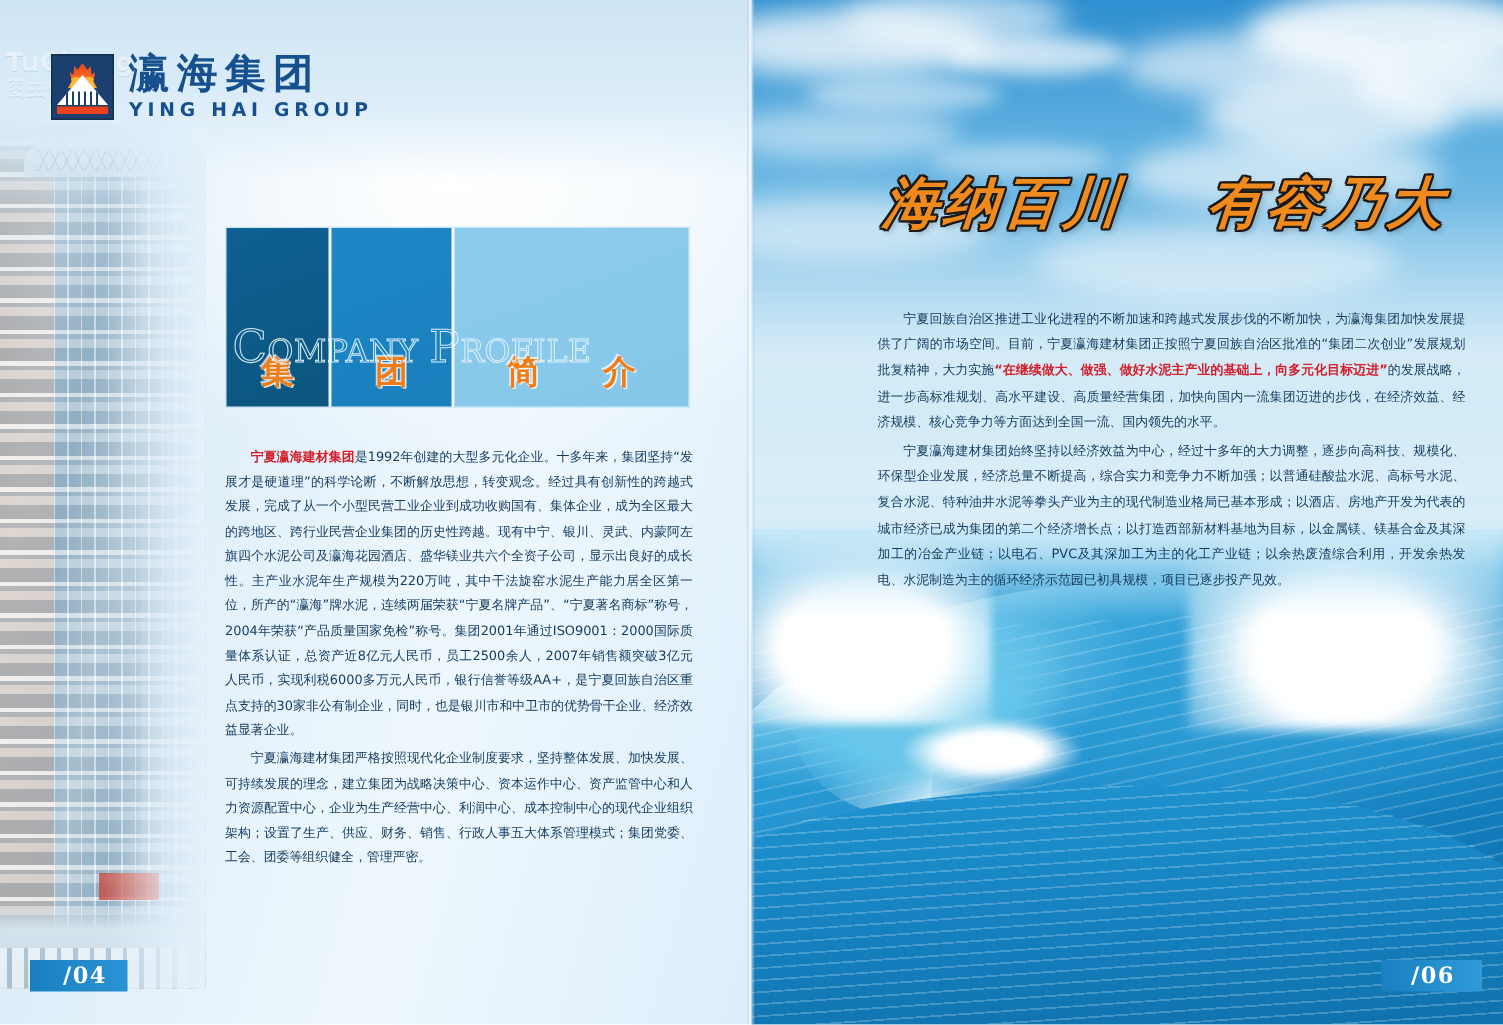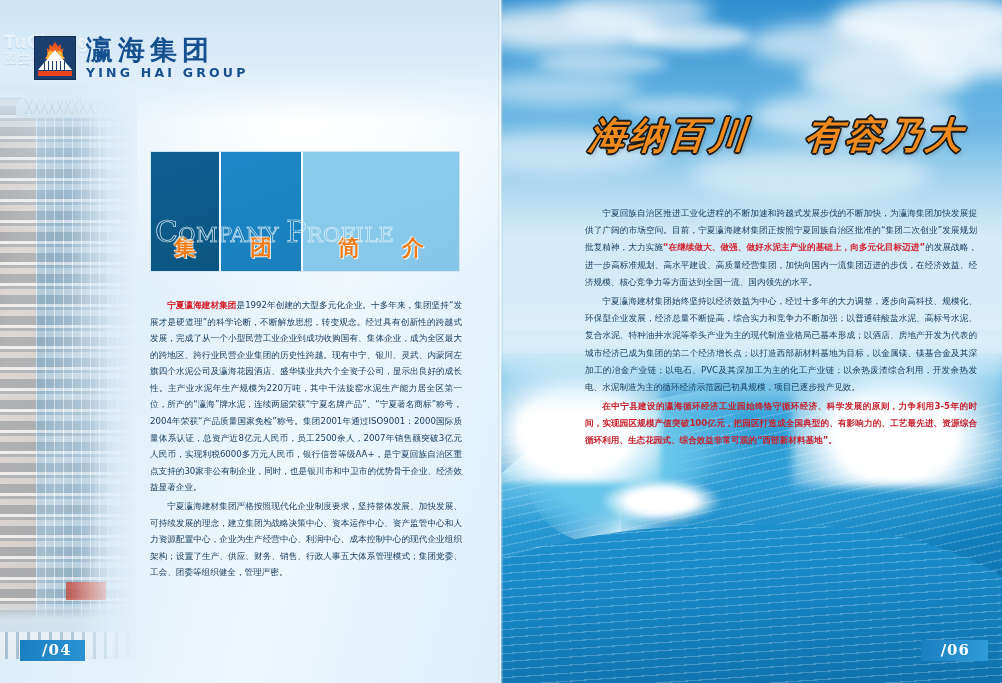--- a/index.html
+++ b/index.html
@@ -420,20 +420,19 @@
       <div class="spray-top"></div>
       <div class="lip-foam"></div>
       <div class="sea-front"></div>
       <div class="sea-front-streaks"></div>
       <div id="wave-top-fade"></div>
     </div>
 
     <div id="right-copy">
       <p><span>宁夏回族自治区推进工业化进程的不断加速和跨越式发展步伐的不断加快，为瀛海集团加快发展提供了广阔的市场空间。目前，宁夏瀛海建材集团正按照宁夏回族自治区批准的“集团二次创业”发展规划批复精神，大力实施</span><span class="hl">“在继续做大、做强、做好水泥主产业的基础上，向多元化目标迈进”</span><span>的发展战略，进一步高标准规划、高水平建设、高质量经营集团，加快向国内一流集团迈进的步伐，在经济效益、经济规模、核心竞争力等方面达到全国一流、国内领先的水平。</span></p>
       <p>宁夏瀛海建材集团始终坚持以经济效益为中心，经过十多年的大力调整，逐步向高科技、规模化、环保型企业发展，经济总量不断提高，综合实力和竞争力不断加强；以普通硅酸盐水泥、高标号水泥、复合水泥、特种油井水泥等拳头产业为主的现代制造业格局已基本形成；以酒店、房地产开发为代表的城市经济已成为集团的第二个经济增长点；以打造西部新材料基地为目标，以金属镁、镁基合金及其深加工的冶金产业链；以电石、PVC及其深加工为主的化工产业链；以余热废渣综合利用，开发余热发电、水泥制造为主的循环经济示范园已初具规模，项目已逐步投产见效。</p>
-      <p class="p-last">在中宁县建设的瀛海循环经济工业园始终恪守循环经济、科学发展的原则，力争利用3-5年的时间，实现园区规模产值突破100亿元，把园区打造成全国典型的、有影响力的、工艺最先进、资源综合循环利用、生态花园式、综合效益非常可观的“西部新材料基地”。</p>
     </div>
 
     <div id="pn-right">/06</div>
   </div>
 
   <div id="spine"></div>
 </div>
 
 </body></html>

